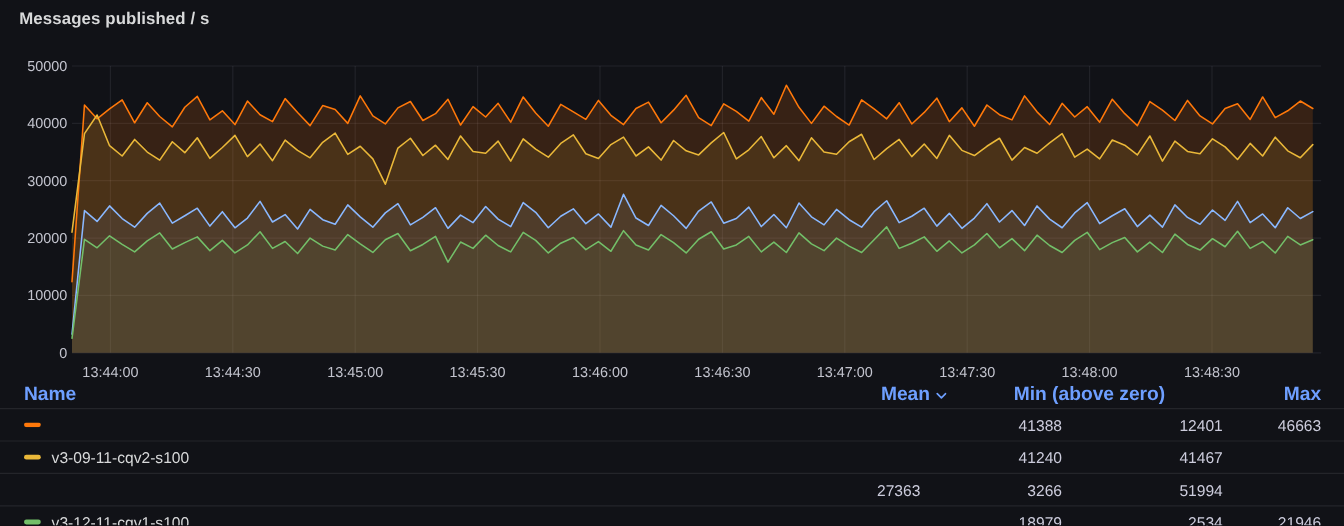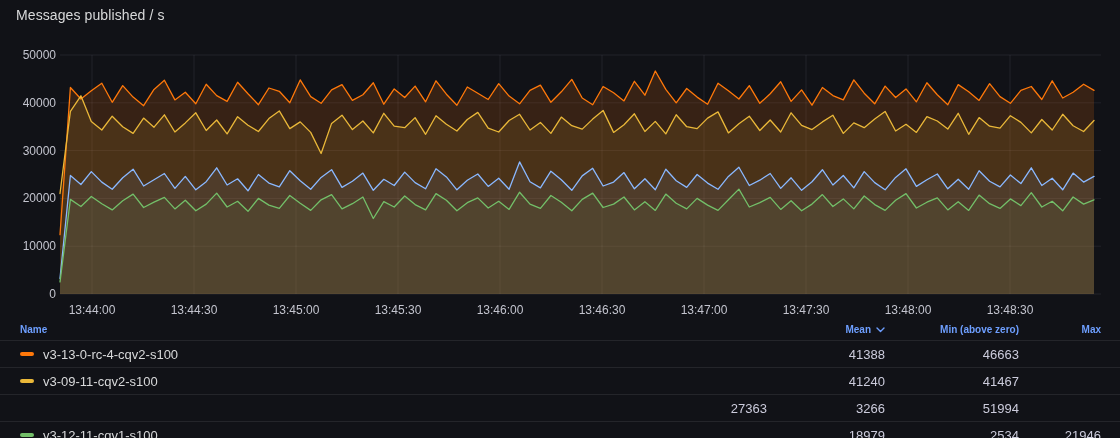--- a/index.html
+++ b/index.html
@@ -6,21 +6,21 @@
   .panel{
     position:relative;
     width:1120px;height:438px;
     background:#111217;
     font-family:"Liberation Sans", sans-serif;
     overflow:hidden;
     color:#CCCCDC;
   }
   .panel-title{
     position:absolute;top:7px;left:16px;
-    font-size:14px;font-weight:400;color:#D8D9DA;
+    font-size:14px;font-weight:700;color:#D8D9DA;
     letter-spacing:.1px;cursor:pointer;
   }
   .chart-svg{position:absolute;top:0;left:0;}
   .axis-label{font-family:"Liberation Sans", sans-serif;font-size:12px;fill:#C3C4CE;}
   .legend{
     position:absolute;left:0;top:318px;right:0;bottom:0;
     font-size:13px;
   }
   .legend-row{
     display:grid;
@@ -28,21 +28,22 @@
     align-items:center;
     padding:0 19px 0 20px;
     height:26px;
     border-top:1px solid rgba(204,204,220,0.10);
   }
   .legend-header{
     height:22px;
     border-top:none;
     color:#6E9FFF;
     font-weight:600;
-    font-size:10px;
+    font-size:16px;
+    gap:48px;
   }
   .legend-header .cell{cursor:pointer;}
   .cell{white-space:nowrap;overflow:hidden;}
   .cell.num{text-align:right;font-variant-numeric:tabular-nums;}
   .name-cell{display:flex;align-items:center;gap:9px;cursor:pointer;color:#D8D9DA;}
   .swatch{width:14px;height:4px;border-radius:2px;flex:0 0 auto;}
   .sort-caret{display:inline-block;margin-left:5px;}
   .mean-head{display:flex;align-items:flex-end;justify-content:flex-end;}
 </style>
 </head>
@@ -107,23 +108,23 @@
             </svg>
         </span>
       </div>
       <div class="cell num">Min (above zero)</div>
       <div class="cell num">Max</div>
     </div>
 
     <div class="legend-row">
       <div class="cell name-cell">
         <span class="swatch" style="background: rgb(255, 120, 10);"></span>
-        <span>v3-13-0-rc-4-cqv2-s100</span>
       </div>
       <div class="cell num">41388</div>
+      <div class="cell num">12401</div>
       <div class="cell num">46663</div>
     </div>
 
     <div class="legend-row">
       <div class="cell name-cell">
         <span class="swatch" style="background: rgb(234, 184, 57);"></span>
         <span>v3-09-11-cqv2-s100</span>
       </div>
       <div class="cell num">41240</div>
       <div class="cell num">41467</div>

